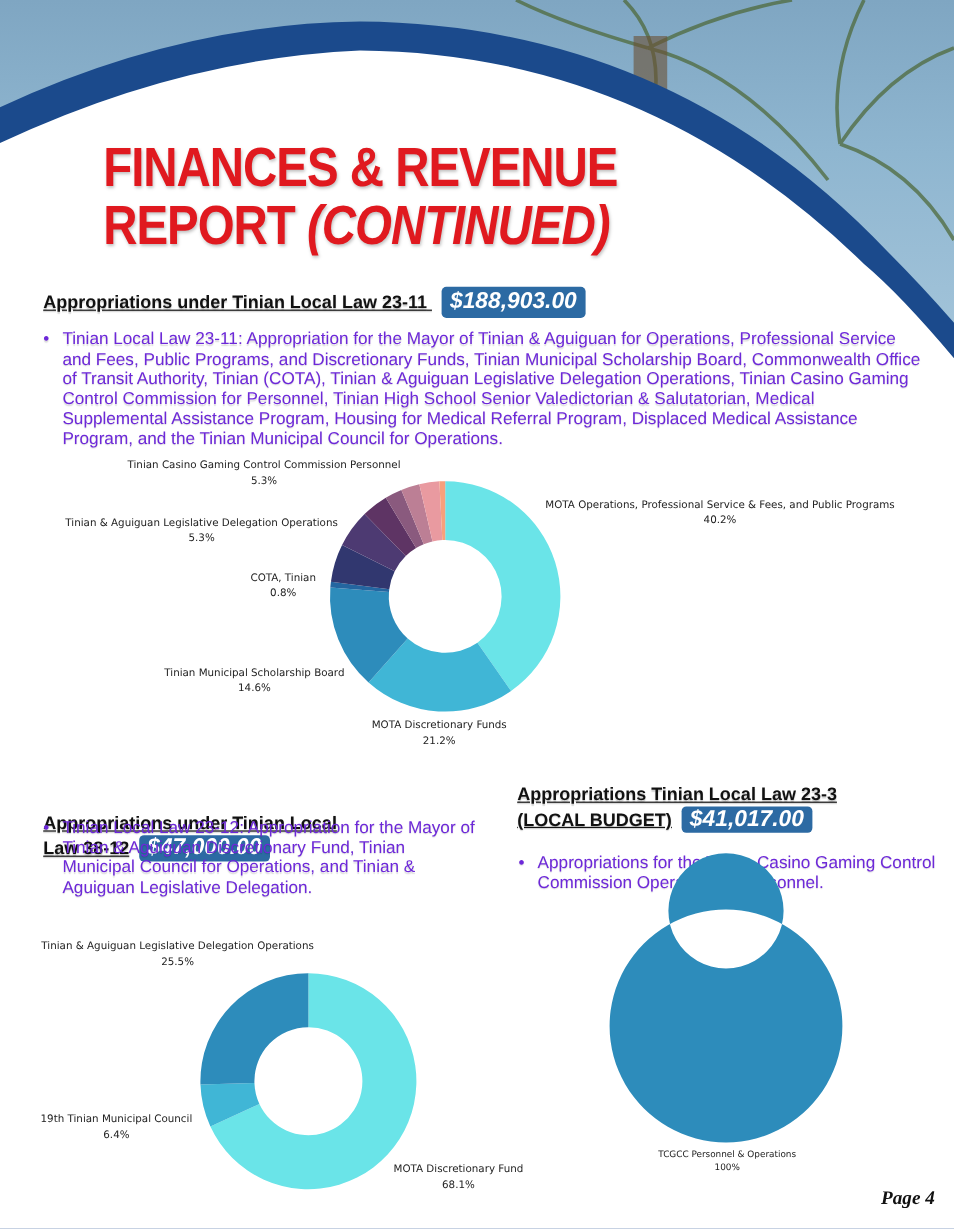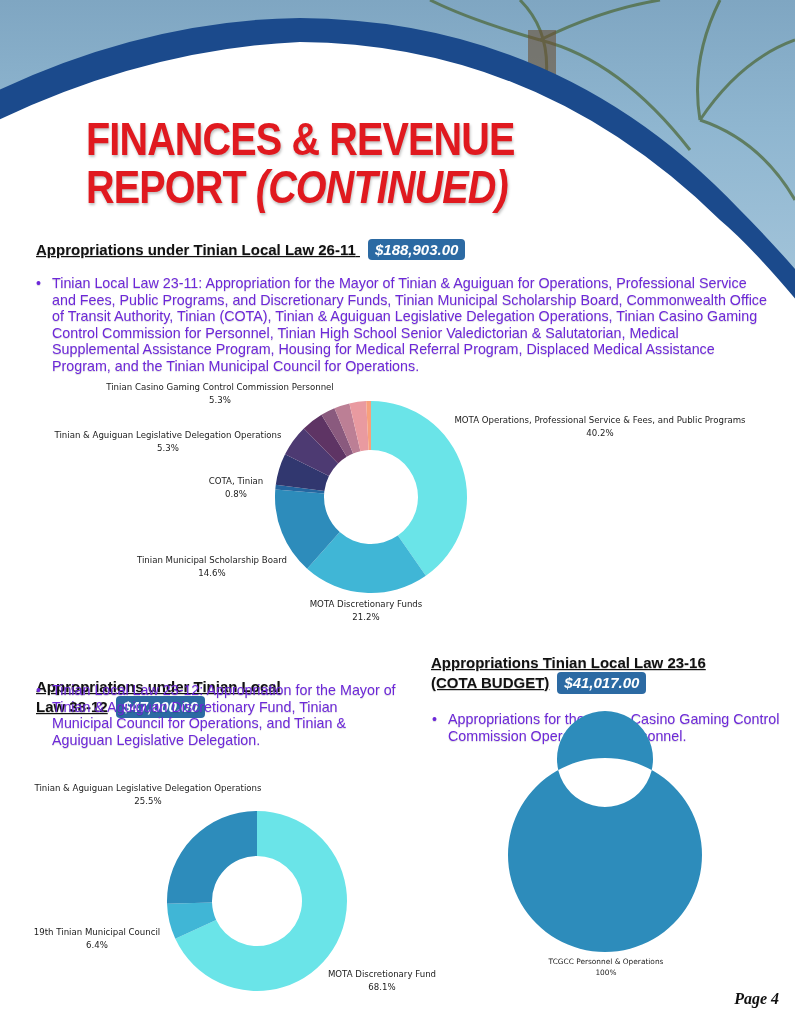--- a/index.html
+++ b/index.html
@@ -3,21 +3,21 @@
 <meta charset="utf-8">
 <style>
   html, body { margin: 0; padding: 0; }
   body { width: 795px; height: 1024px; position: relative; overflow: hidden; background: #ffffff; font-family: "Liberation Sans", sans-serif; color: #1a1a1a; }
   .bg-sky { position: absolute; left: 0; top: 0; width: 795px; height: 320px; background: linear-gradient(180deg, #7fa6c2 0%, #8fb6d0 40%, #a7c7dc 100%); }
   .palm { position: absolute; }
   .arc-svg { position: absolute; left: 0; top: 0; }
   .title { position: absolute; left: 86px; top: 115px; font-family: "Liberation Sans", sans-serif; font-weight: bold; font-size: 46px; line-height: 48px; color: #e0191f; letter-spacing: -1px; transform: scaleX(0.86); transform-origin: left top; text-shadow: 1px 2px 3px rgba(0,0,0,0.25); white-space: nowrap; }
   .title .it { font-style: italic; }
   .sec-head { position: absolute; font-weight: bold; font-size: 15px; color: #111; text-decoration: underline; text-shadow: 0 1px 1px rgba(0,0,0,0.2); }
-  .badge { display: inline-block; background: #2c6aa3; color: #fff; font-weight: bold; font-style: italic; font-size: 15px; padding: 2px 7px; border-radius: 4px; text-decoration: none; text-shadow: none; }
+  .badge { display: inline-block; background: #2c6aa3; color: #fff; font-weight: bold; font-style: italic; font-size: 19px; padding: 2px 7px; border-radius: 4px; text-decoration: none; text-shadow: none; }
   .bullet { position: absolute; font-size: 14.3px; line-height: 16.5px; color: #6d28d9; text-shadow: 0 1px 1px rgba(0,0,0,0.15); padding-left: 18px; }
   .bullet::before { content: "•"; position: absolute; left: 2px; top: 0; }
   svg text { font-family: "DejaVu Sans", sans-serif; font-size: 8.6px; fill: #222; }
   .page-num { position: absolute; right: 16px; top: 990px; font-family: "Liberation Serif", serif; font-weight: bold; font-style: italic; font-size: 16px; color: #111; margin-left: 40px; }
 </style>
 </head>
 <body>
 
 <div class="bg-sky"></div>
 <svg class="palm" width="795" height="320" style="left:0;top:0;">
@@ -38,34 +38,34 @@
   <path d="M -60 1024 L -60 120 Q 120 20 300 18 Q 560 20 740 210 Q 800 270 870 360 L 870 1024 Z" fill="#1b4a8c"></path>
   <path d="M -60 1024 L -60 150 Q 120 50 300 42 Q 540 44 720 220 Q 770 262 860 380 L 860 1024 Z" fill="#ffffff"></path>
 </svg>
 
 <div class="title">
   <div>FINANCES &amp; REVENUE</div>
   <div><span>REPORT </span><span class="it">(CONTINUED)</span></div>
 </div>
 
 <div class="sec-head" style="left:36px; top:239px;">
-  <span>Appropriations under Tinian Local Law 26-11</span>
+  <span>Appropriations under Tinian Local Law 23-11</span>
   <span class="badge" style="margin-left:8px;">$188,903.00</span>
 </div>
 <div class="bullet" style="left:34px; top:275px; width:715px;">Tinian Local Law 23-11: Appropriation for the Mayor of Tinian &amp; Aguiguan for Operations, Professional Service and Fees, Public Programs, and Discretionary Funds, Tinian Municipal Scholarship Board, Commonwealth Office of Transit Authority, Tinian (COTA), Tinian &amp; Aguiguan Legislative Delegation Operations, Tinian Casino Gaming Control Commission for Personnel, Tinian High School Senior Valedictorian &amp; Salutatorian, Medical Supplemental Assistance Program, Housing for Medical Referral Program, Displaced Medical Assistance Program, and the Tinian Municipal Council for Operations.</div>
 
 <div class="sec-head" style="left:36px; top:678px; line-height:18px;">
   <div>Appropriations under Tinian Local</div>
   <div><span>Law 38-12</span><span class="badge" style="margin-left:8px;">$47,000.00</span></div>
 </div>
 <div class="bullet" style="left:34px; top:682px; width:345px;">Tinian Local Law 23-12: Appropriation for the Mayor of Tinian &amp; Aguiguan Discretionary Fund, Tinian Municipal Council for Operations, and Tinian &amp; Aguiguan Legislative Delegation.</div>
 
 <div class="sec-head" style="left:431px; top:654px; line-height:18px;">
-  <div>Appropriations Tinian Local Law 23-16</div>
-  <div><span>(COTA BUDGET)</span><span class="badge" style="margin-left:8px;text-align:right;">$41,017.00</span></div>
+  <div>Appropriations Tinian Local Law 23-3</div>
+  <div><span>(LOCAL BUDGET)</span><span class="badge" style="margin-left:8px;text-align:right;">$41,017.00</span></div>
 </div>
 <div class="bullet" style="left:430px; top:711px; width:340px;">Appropriations for the Tinian Casino Gaming Control Commission Operations &amp; Personnel.</div>
 
 <svg id="chart-0" width="795" height="1024" style="position:absolute;left:0;top:0;">
   <g class="slices">
       <path d="M 371 401 A 96 96 0 0 1 425.8497574388673 575.7877154694653 L 397.8535270794454 535.573152365259 A 47 47 0 0 0 371 450 Z" fill="#6ae4e8"></path>
       <path d="M 425.8497574388673 575.7877154694653 A 96 96 0 0 1 307.1314868879111 568.6715636277801 L 339.7310404555398 532.0892030261007 A 47 47 0 0 0 397.8535270794454 535.573152365259 Z" fill="#40b6d6"></path>
       <path d="M 307.1314868879111 568.6715636277801 A 96 96 0 0 1 275.2859348737597 489.5960998784541 L 324.1399889486115 493.37517389882646 A 47 47 0 0 0 339.7310404555398 532.0892030261007 Z" fill="#2d8cbb"></path>
       <path d="M 275.2859348737597 489.5960998784541 A 96 96 0 0 1 275.7806766965233 484.7819613019116 L 324.38220629933954 491.01825188739423 A 47 47 0 0 0 324.1399889486115 493.37517389882646 Z" fill="#2466a0"></path>
       <path d="M 275.7806766965233 484.7819613019116 A 96 96 0 0 1 285.0484668729641 454.2409781085669 L 328.9195619065554 476.0658955323192 A 47 47 0 0 0 324.38220629933954 491.01825188739423 Z" fill="#31376f"></path>

